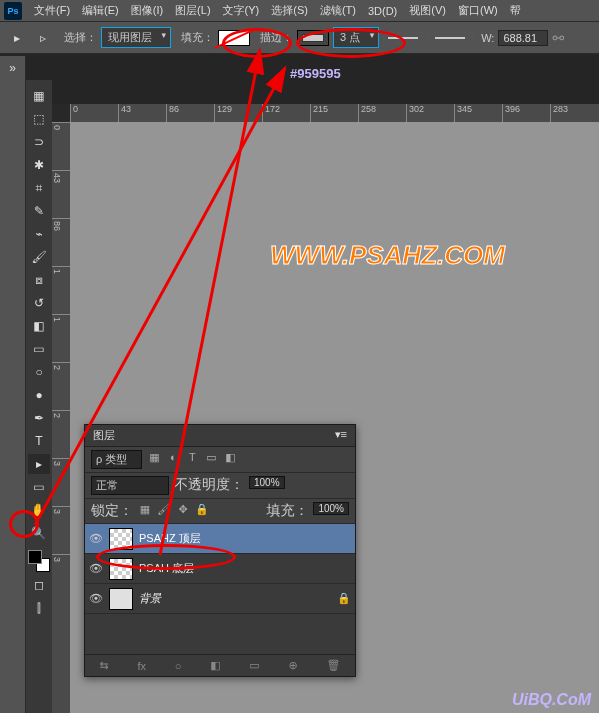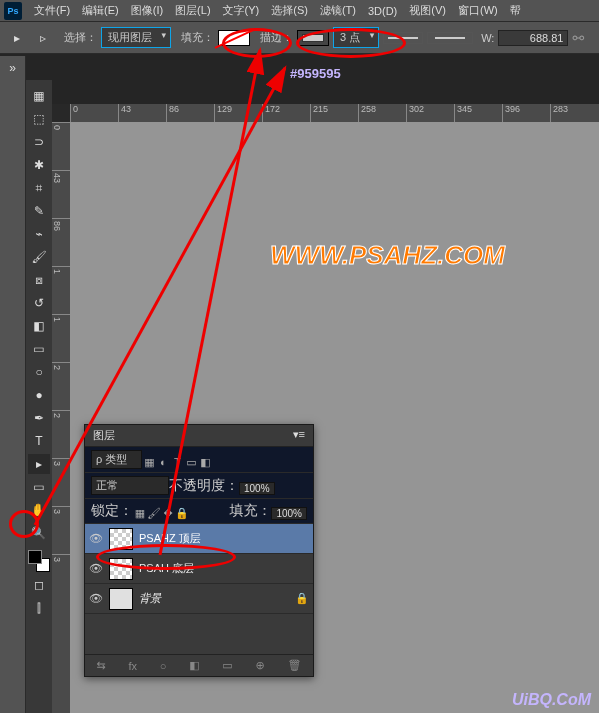--- a/index.html
+++ b/index.html
@@ -8,21 +8,21 @@
 .menubar .logo{width:18px;height:18px;background:#001e36;color:#31a8ff;display:flex;align-items:center;justify-content:center;font-weight:bold;font-size:9px;border-radius:2px;margin-right:6px}
 .menubar .mi{padding:0 6px;color:#ddd;cursor:pointer}
 .optbar{background:#535353;height:32px;display:flex;align-items:center;padding:0 6px;border-bottom:1px solid #2a2a2a;gap:4px}
 .optbar .sel{background:#3a3a3a;border:1px solid #0ea5e9;padding:2px 18px 2px 6px;color:#ccc;position:relative}
 .optbar .sel::after{content:"▾";position:absolute;right:4px;top:2px;font-size:9px}
 .optbar .lbl{color:#ccc;margin-left:6px}
 .swatch{width:32px;height:16px;background:#fff;border:1px solid #000;position:relative}
 .swatch .diag{position:absolute;width:140%;height:2px;background:red;top:50%;left:-20%;transform:rotate(-25deg)}
 .strokebox{width:32px;height:16px;background:#444;border:1px solid #000;display:flex;align-items:center;justify-content:center}
 .strokebox .inner{width:22px;height:8px;background:#ccc;border:1px solid #333}
-.numfield{background:#3a3a3a;border:1px solid #222;padding:1px 4px;color:#ddd;width:70px;text-align:right}
+.numfield{background:#3a3a3a;border:1px solid #222;padding:1px 4px;color:#ddd;width:50px;}
 .wlabel{color:#ccc;margin-left:4px}
 .linkicon{color:#999;font-size:14px}
 .dark{background:#252525}
 .doctab{background:#353535;height:24px;display:flex;align-items:center;padding-left:8px;margin-left:52px;margin-top:6px;gap:6px}
 .doctab .psicon{width:16px;height:16px;background:#001e36;color:#31a8ff;font-size:8px;font-weight:bold;display:flex;align-items:center;justify-content:center;border-radius:2px}
 .doctab .dtitle{color:#ddd}
 .doctab .close{color:#aaa;margin-left:6px}
 .workspace{position:absolute;left:52px;top:80px;right:0;bottom:0;background:#282828}
 .ruler-h{position:absolute;top:0;left:18px;right:0;height:18px;background:#4a4a4a;display:flex;overflow:hidden}
 .ruler-h div{width:48px;border-left:1px solid #888;font-size:9px;color:#bbb;padding-left:2px;flex-shrink:0}
@@ -31,23 +31,23 @@
 .canvas{position:absolute;left:18px;top:18px;right:0;bottom:0;background:#959595;overflow:hidden}
 .bigtext{position:absolute;top:160px;left:40px;font-size:160px;font-weight:900;color:#bcbcbc;letter-spacing:-4px;font-family:Georgia,serif;-webkit-text-stroke:3px #666}
 .watermark{position:absolute;top:118px;left:200px;font-size:26px;font-weight:900;color:#ff7a00;font-style:italic;-webkit-text-stroke:1px #fff}
 .toolbar{position:absolute;left:0;top:56px;width:26px;bottom:0;background:#535353;border-right:1px solid #2a2a2a;display:flex;flex-direction:column;align-items:center;padding-top:2px;gap:3px}
 .tool{width:22px;height:20px;display:flex;align-items:center;justify-content:center;color:#ddd;cursor:pointer;font-size:12px}
 .tool.active{background:#2a2a2a}
 .toolstrip2{position:absolute;left:26px;top:80px;width:26px;bottom:0;background:#383838;display:flex;flex-direction:column;align-items:center;padding-top:6px;gap:3px}
 .fgbg{position:relative;width:22px;height:22px;margin-top:4px}
 .fgbg .bg{position:absolute;right:0;bottom:0;width:14px;height:14px;background:#fff;border:1px solid #000}
 .fgbg .fg{position:absolute;left:0;top:0;width:14px;height:14px;background:#000;border:1px solid #888}
-.layerspanel{position:absolute;left:84px;top:424px;width:230px;background:#0f172a;border:1px solid #1a1a1a;box-shadow:0 2px 8px rgba(0,0,0,.5)}
+.layerspanel{position:absolute;left:84px;top:424px;width:272px;background:#404040;border:1px solid #1a1a1a;box-shadow:0 2px 8px rgba(0,0,0,.5)}
 .lp-tab{background:#3a3a3a;padding:3px 8px;color:#ddd;display:flex;justify-content:space-between;border-bottom:1px solid #222}
-.lp-row{display:flex;align-items:flex-end;padding:3px 6px;border-bottom:1px solid #2a2a2a}
+.lp-row{display:flex;align-items:flex-start;padding:3px 6px;gap:5px;border-bottom:1px solid #2a2a2a}
 .lp-row .sel{flex:0 0 auto}
 .lp-row .icn{width:14px;height:14px;display:flex;align-items:center;justify-content:center;color:#aaa;font-size:11px}
 .lp-row .lbl{color:#ccc;font-size:14px}
 .lp-row .pct{background:#2a2a2a;border:1px solid #111;padding:0 4px;color:#ddd;font-size:10px}
 .layerlist{background:#3a3a3a}
 .layer{display:flex;align-items:center;height:30px;padding:0 4px;gap:6px;border-bottom:1px solid #2a2a2a}
 .layer.sel{background:#5a7aa8}
 .layer .eye{width:14px;text-align:center;color:#ccc}
 .layer .thumb{width:24px;height:22px;background:#fff;border:1px solid #000;background-image:repeating-conic-gradient(#ccc 0 25%,#fff 0 50%);background-size:8px 8px}
 .layer .thumb.solid{background:#e0e0e0;background-image:none}

